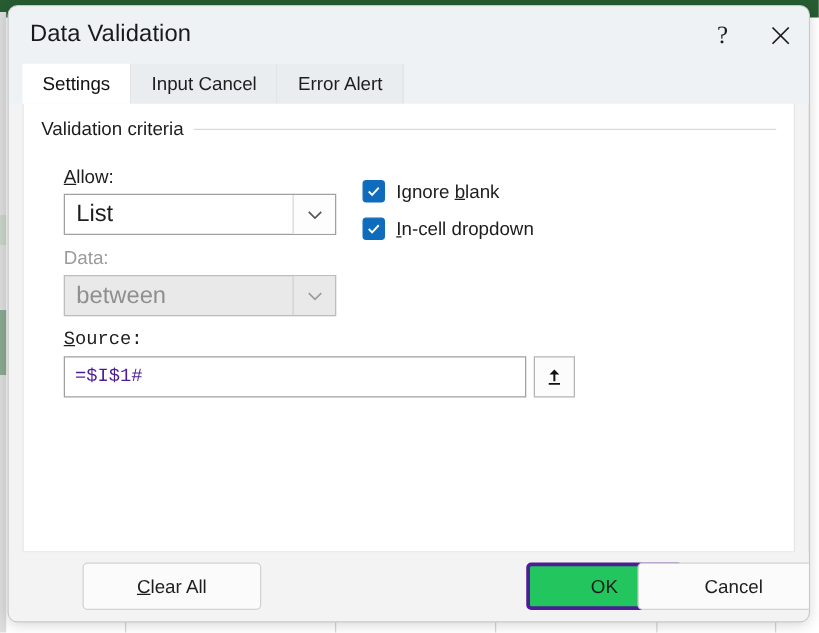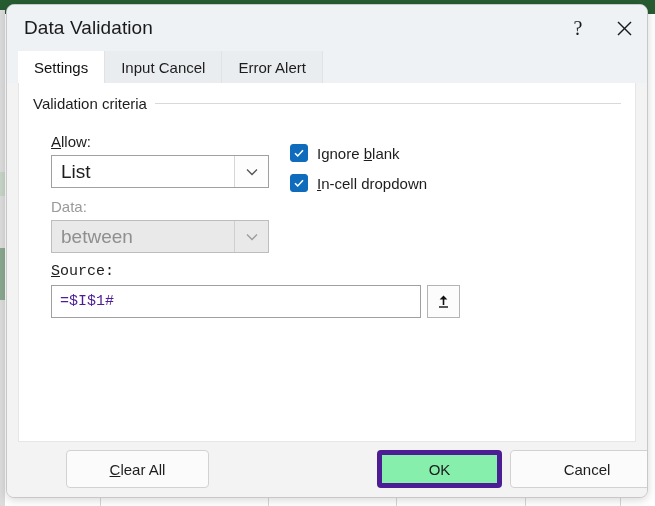--- a/index.html
+++ b/index.html
@@ -284,22 +284,23 @@
     border: 1px solid #d2d2d2;
     border-radius: 4px;
     display: flex;
     align-items: center;
     justify-content: center;
     font-size: 15px;
     color: #1d1d1d;
     cursor: default;
   }
   .btn.default {
-    border: 5px solid #4c1d95;
-    background: #86efac;
+    border: 3px solid #4c1d95;
+    background: #22c55e;
+    margin-left: 44px;
   }
 
   u.acc { text-decoration: underline; text-underline-offset: 1px; }
 </style>
 </head>
 <body>
 
 <div id="backdrop">
   <div class="bg-green-top"></div>
   <div class="bg-green-left"></div>

